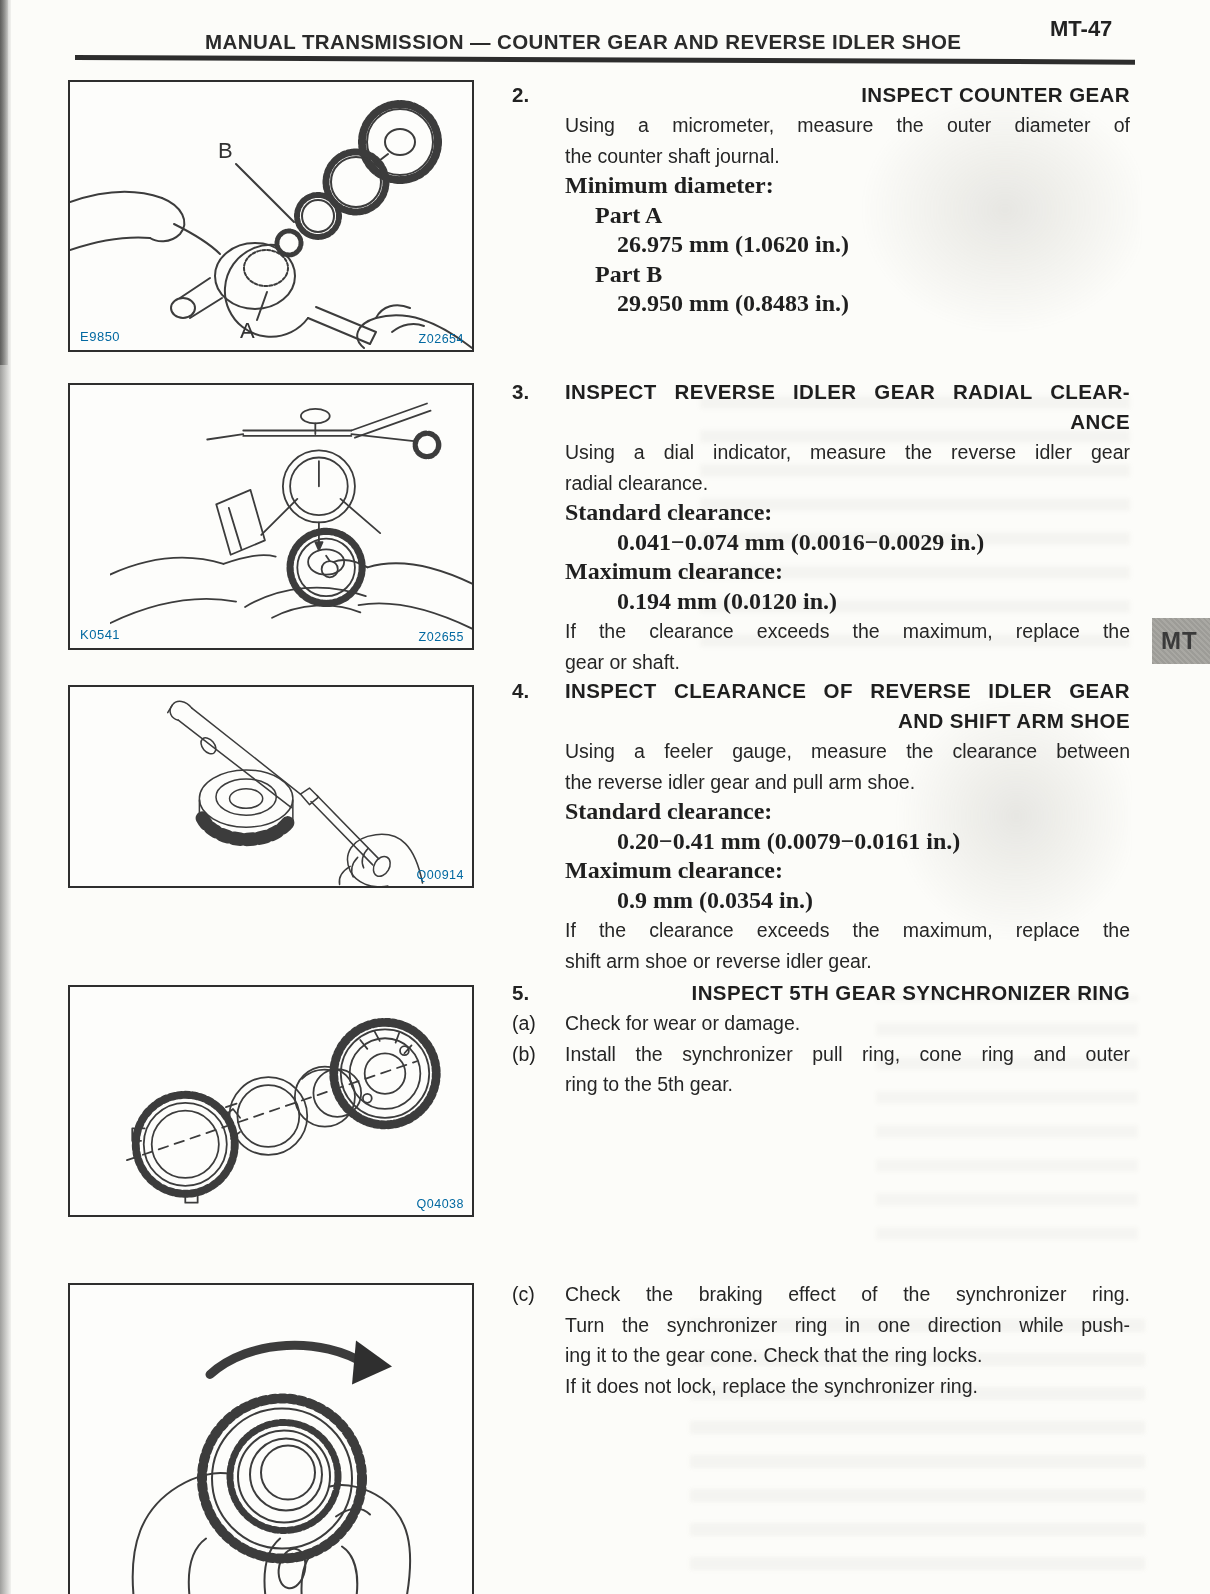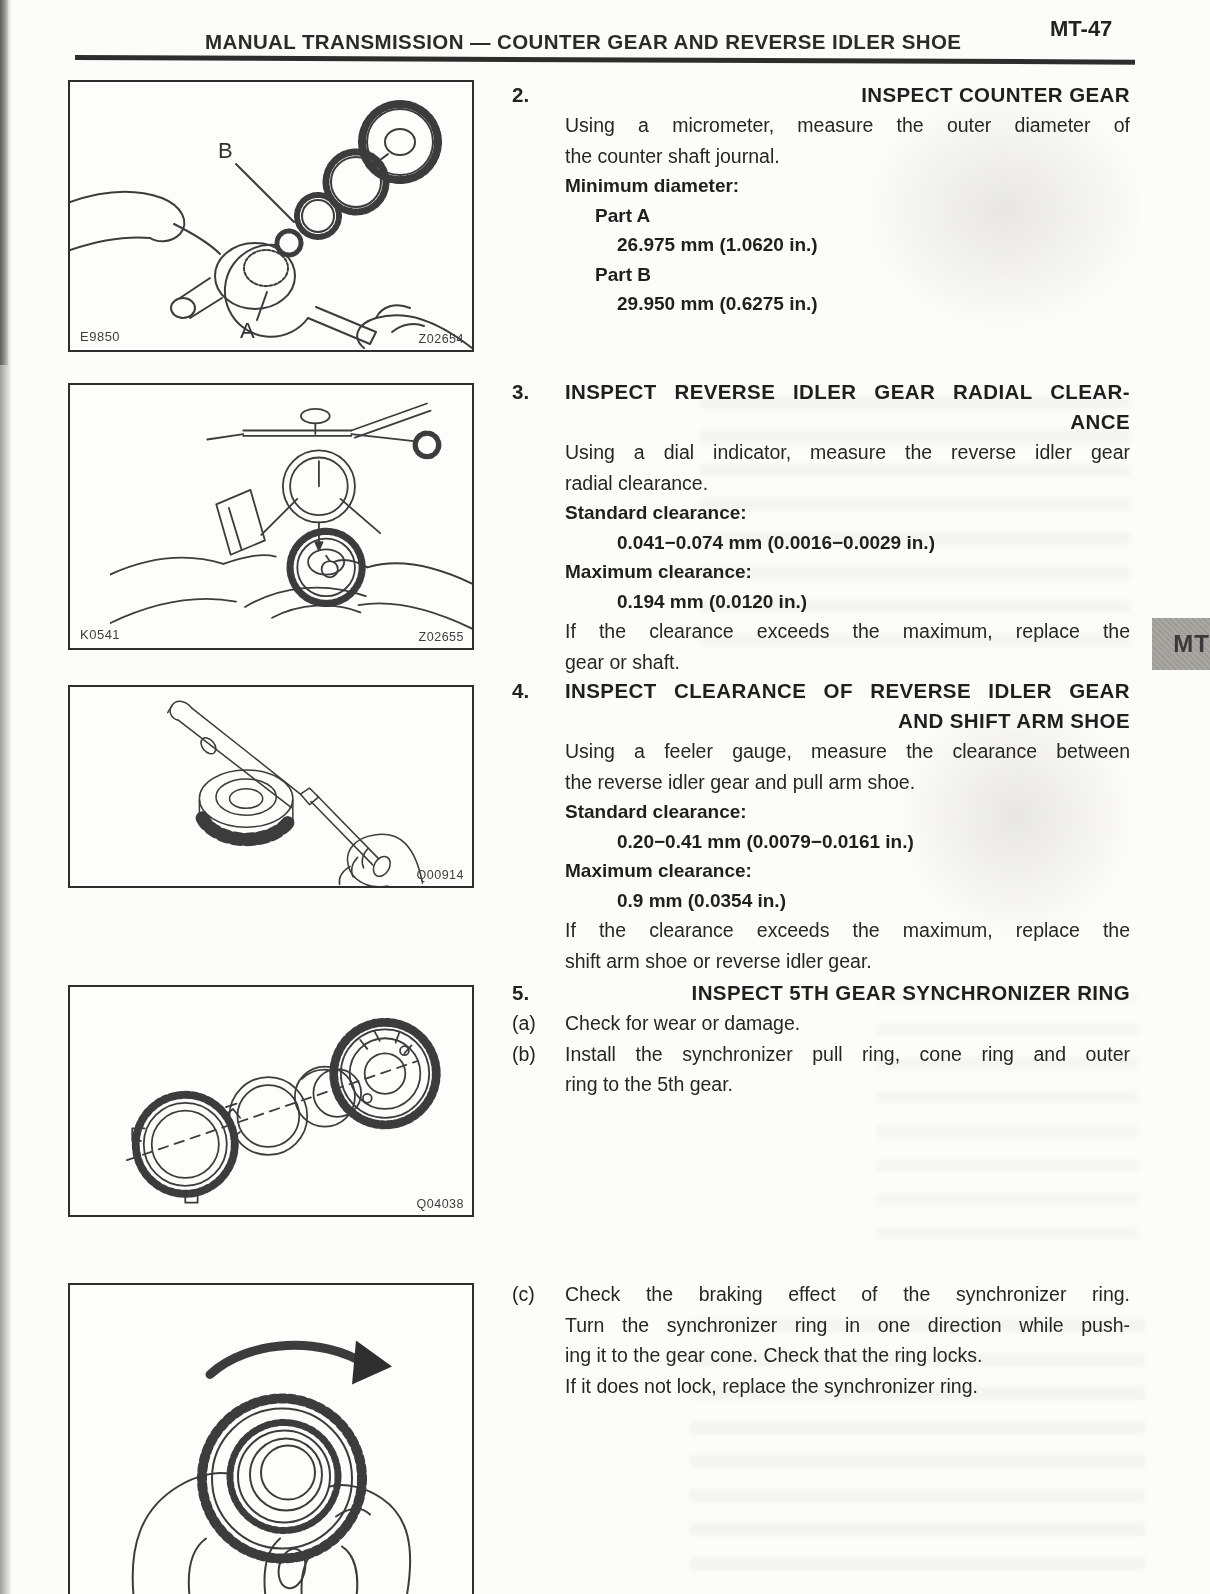--- a/index.html
+++ b/index.html
@@ -14,40 +14,40 @@
   .ghost.rows{background:repeating-linear-gradient(0deg,rgba(150,148,138,.13) 0 13px,rgba(0,0,0,0) 13px 34px);}
   .ghost.blob{background:radial-gradient(ellipse at 55% 45%,rgba(150,148,138,.20),rgba(150,148,138,0) 62%);}
   
   .hdr-line{position:absolute;top:30px;left:205px;font-size:20.5px;font-weight:bold;
             color:#2b2b2b;letter-spacing:.4px;white-space:nowrap;z-index:2;}
   .hdr-section{font-weight:bold;}
   .hdr-rule{position:absolute;top:55px;left:75px;width:1060px;height:4.5px;background:#2d2d2d;
             transform:rotate(.25deg);transform-origin:left center;z-index:2;}
   .hdr-pagenum{position:absolute;top:16px;left:1050px;font-size:22px;font-weight:bold;color:#222;z-index:2;}
   
-  .side-tab{position:absolute;left:1152px;top:618px;width:58px;height:52px;background:#a9a8a3;
+  .side-tab{position:absolute;left:1152px;top:618px;width:58px;height:46px;background:#a9a8a3;
             background-image:repeating-linear-gradient(45deg,rgba(70,70,68,.12) 0 2px,rgba(0,0,0,0) 2px 4px);
-            display:flex;align-items:center;z-index:3;justify-content:flex-end;}
+            display:flex;align-items:center;z-index:3;}
   .side-tab span{font-size:24px;font-weight:bold;color:#3a3a3a;padding-left:9px;letter-spacing:1px;}
   
   .fig{position:absolute;left:68px;width:406px;border:2.5px solid #2e2e2e;background:#fdfdfb;z-index:2;box-sizing:border-box;}
   .fig svg{display:block;width:100%;height:100%;}
-  .figcode{position:absolute;font-size:13px;color:#404040;letter-spacing:.5px;}
+  .figcode{position:absolute;font-size:13px;color:#0369a1;letter-spacing:.5px;}
   .figcode.bl{left:10px;bottom:6px;}
   .figcode.br{right:8px;bottom:4px;font-size:12.5px;}
   .figlabel{position:absolute;font-size:22px;color:#333;font-weight:normal;}
   
   .step{position:absolute;left:512px;width:618px;display:grid;grid-template-columns:53px 1fr;z-index:2;}
   .num{font-size:20.5px;font-weight:bold;line-height:30px;color:#222;}
   .num.sub{font-weight:normal;font-size:19.5px;}
   .content{min-width:0;}
   .title{font-size:20.5px;font-weight:bold;line-height:30px;color:#1f1f1f;letter-spacing:.4px;text-align:right;}
   .line{font-size:19.5px;line-height:30.5px;color:#262626;}
   .j{text-align:justify;text-align-last:justify;}
-  .spec{font-size:19px;font-weight:bold;line-height:29.5px;color:#1f1f1f;}
+  .spec{font-size:24px;font-weight:bold;line-height:29.5px;color:#1f1f1f;font-family:Liberation Serif, serif;}
   .l1{margin-left:30px;}
   .l2{margin-left:52px;}
 </style>
 </head>
 <body>
 
 <div class="page">
 
   <div class="scan-edge"></div>
   <div class="scan-edge-dark"></div>
@@ -221,21 +221,21 @@
   <div class="step" style="top:80px;">
     <div class="num">2.</div>
     <div class="content">
       <div class="title">INSPECT COUNTER GEAR</div>
       <div class="line j">Using a micrometer, measure the outer diameter of</div>
       <div class="line">the counter shaft journal.</div>
       <div class="spec">Minimum diameter:</div>
       <div class="spec l1">Part A</div>
       <div class="spec l2">26.975 mm (1.0620 in.)</div>
       <div class="spec l1">Part B</div>
-      <div class="spec l2">29.950 mm (0.6275 in.)</div>
+      <div class="spec l2">29.950 mm (0.8483 in.)</div>
     </div>
   </div>
 
   <div class="step" style="top:377px;">
     <div class="num">3.</div>
     <div class="content">
       <div class="title j">INSPECT REVERSE IDLER GEAR RADIAL CLEAR-</div>
       <div class="title">ANCE</div>
       <div class="line j">Using a dial indicator, measure the reverse idler gear</div>
       <div class="line">radial clearance.</div>

